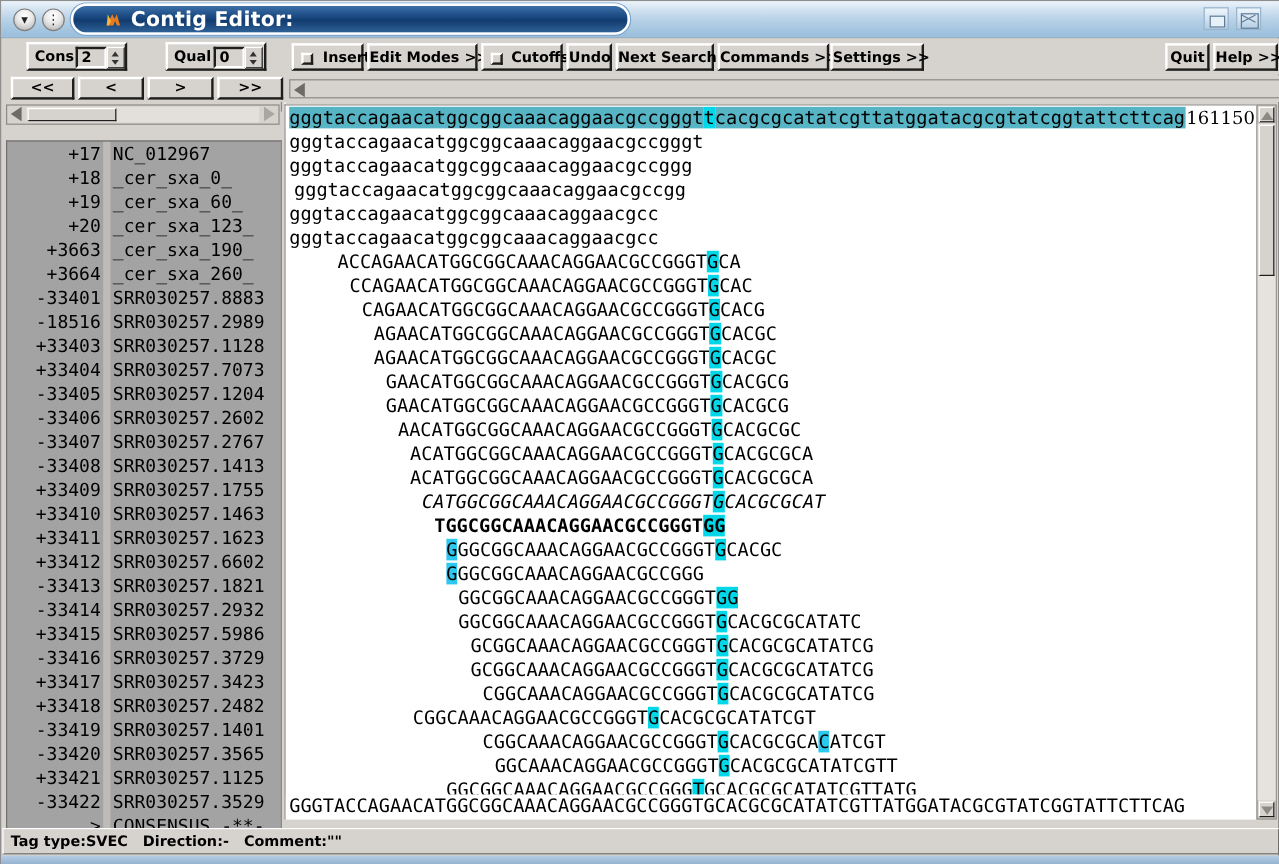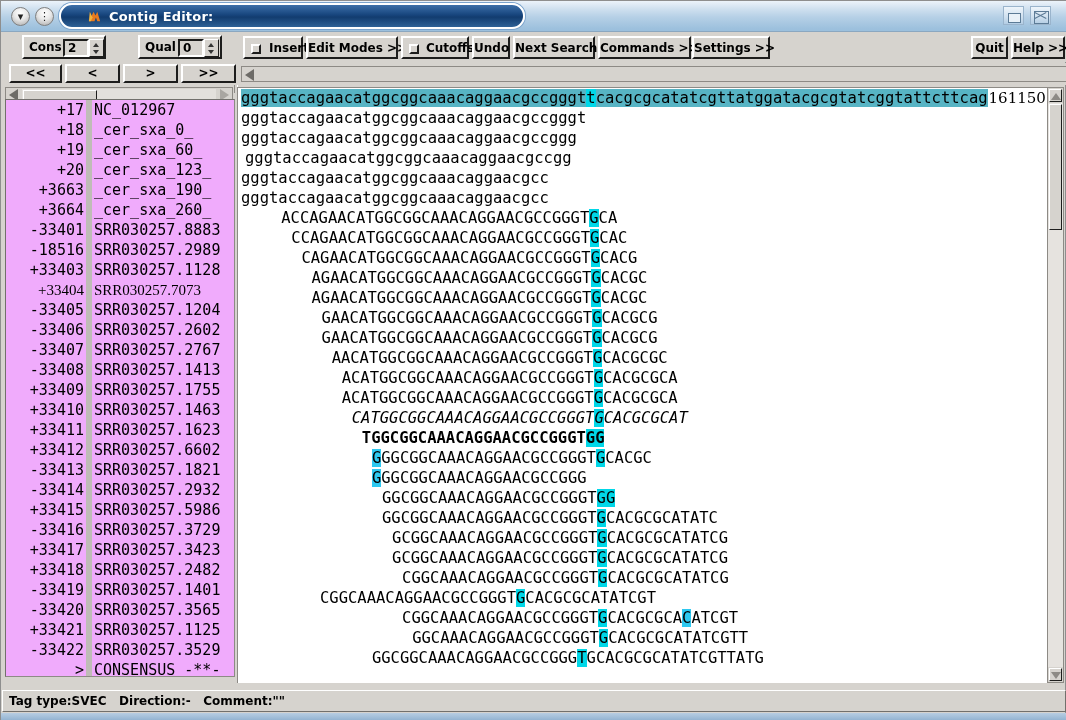--- a/index.html
+++ b/index.html
@@ -46,21 +46,21 @@
     background:linear-gradient(to bottom,#3c6fa8 0%,#17457d 45%,#123c6f 55%,#2e6196 100%);
     border:2px solid #ffffff;
     box-sizing:border-box;
     box-shadow:0 0 0 1px #7ca4cc;
   }
   #title-icon{
     position:absolute;left:26px;top:4px;width:15px;height:15px;
   }
   #title-text{
     position:absolute;left:48px;top:3px;height:18px;line-height:18px;
-    color:#ffffff;font-weight:bold;font-size:13px;
+    color:#ffffff;font-weight:bold;font-size:17px;
     letter-spacing:.2px;
     white-space:pre;
   }
   #title-sub{
     position:absolute;left:200px;top:3px;height:18px;line-height:18px;
     color:#ffffff;font-weight:bold;font-size:13px;white-space:pre;
   }
   .tb-sq{
     position:absolute;top:5px;width:21px;height:19px;
     background:linear-gradient(to bottom,#eef5fb,#cfe0ef 60%,#b3cde4);
@@ -176,22 +176,22 @@
   .tri-l{border-top:6px solid transparent;border-bottom:6px solid transparent;border-right:9px solid transparent;}
   .tri-r{border-top:6px solid transparent;border-bottom:6px solid transparent;border-left:9px solid transparent;}
 
   
   #seq-top-arrows{
     position:absolute;left:236px;top:62px;width:830px;height:22px;background:#d6d3ce;
   }
 
   
   #leftpane{
-    position:absolute;left:4px;top:98px;width:230px;height:578px;
-    background:#f0abfc;
+    position:absolute;left:4px;top:116px;width:230px;height:578px;
+    background:#a3a3a3;
     border:1px solid #8d8a85;
     border-top-color:#72706c;border-left-color:#72706c;
     box-sizing:border-box;
     overflow:hidden;
   }
   #leftpane .divider{
     position:absolute;left:80px;top:0;width:6px;height:578px;background:#bfbcb7;
   }
   .name-row{
     position:absolute;left:0;width:230px;height:20px;
@@ -409,21 +409,21 @@
     <div id="names-list">
         <div class="name-row" style="top: 0px;"><span class="num">+17</span><span class="nm">NC_012967</span></div>
         <div class="name-row" style="top: 20px;"><span class="num">+18</span><span class="nm">_cer_sxa_0_</span></div>
         <div class="name-row" style="top: 40px;"><span class="num">+19</span><span class="nm">_cer_sxa_60_</span></div>
         <div class="name-row" style="top: 60px;"><span class="num">+20</span><span class="nm">_cer_sxa_123_</span></div>
         <div class="name-row" style="top: 80px;"><span class="num">+3663</span><span class="nm">_cer_sxa_190_</span></div>
         <div class="name-row" style="top: 100px;"><span class="num">+3664</span><span class="nm">_cer_sxa_260_</span></div>
         <div class="name-row" style="top: 120px;"><span class="num">-33401</span><span class="nm">SRR030257.8883</span></div>
         <div class="name-row" style="top: 140px;"><span class="num">-18516</span><span class="nm">SRR030257.2989</span></div>
         <div class="name-row" style="top: 160px;"><span class="num">+33403</span><span class="nm">SRR030257.1128</span></div>
-        <div class="name-row" style="top: 180px; font-family: Liberation Serif, serif;"><span class="num">+33404</span><span class="nm">SRR030257.7073</span></div>
+        <div class="name-row" style="top: 180px;"><span class="num">+33404</span><span class="nm">SRR030257.7073</span></div>
         <div class="name-row" style="top: 200px;"><span class="num">-33405</span><span class="nm">SRR030257.1204</span></div>
         <div class="name-row" style="top: 220px;"><span class="num">-33406</span><span class="nm">SRR030257.2602</span></div>
         <div class="name-row" style="top: 240px;"><span class="num">-33407</span><span class="nm">SRR030257.2767</span></div>
         <div class="name-row" style="top: 260px;"><span class="num">-33408</span><span class="nm">SRR030257.1413</span></div>
         <div class="name-row" style="top: 280px;"><span class="num">+33409</span><span class="nm">SRR030257.1755</span></div>
         <div class="name-row" style="top: 300px;"><span class="num">+33410</span><span class="nm">SRR030257.1463</span></div>
         <div class="name-row" style="top: 320px;"><span class="num">+33411</span><span class="nm">SRR030257.1623</span></div>
         <div class="name-row" style="top: 340px;"><span class="num">+33412</span><span class="nm">SRR030257.6602</span></div>
         <div class="name-row" style="top: 360px;"><span class="num">-33413</span><span class="nm">SRR030257.1821</span></div>
         <div class="name-row" style="top: 380px;"><span class="num">-33414</span><span class="nm">SRR030257.2932</span></div>
@@ -469,25 +469,26 @@
         <div class="seq-row" style="top: 300px; padding-left: 103.7px;"><span>ACATGGCGGCAAACAGGAACGCCGGGT</span><span class="hl-bright">G</span><span>CACGCGCA</span></div>
         <div class="seq-row" style="top: 320px; padding-left: 113.77px; font-style: italic;"><span>CATGGCGGCAAACAGGAACGCCGGGT</span><span class="hl-bright">G</span><span>CACGCGCAT</span></div>
         <div class="seq-row" style="top: 340px; padding-left: 123.84px; font-weight: bold;"><span>TGGCGGCAAACAGGAACGCCGGGT</span><span class="hl-bright">GG</span></div>
         <div class="seq-row" style="top: 360px; padding-left: 133.91px;"><span class="hl-light">G</span><span>GGCGGCAAACAGGAACGCCGGGT</span><span class="hl-bright">G</span><span>CACGC</span></div>
         <div class="seq-row" style="top: 380px; padding-left: 133.91px;"><span class="hl-light">G</span><span>GGCGGCAAACAGGAACGCCGGG</span></div>
         <div class="seq-row" style="top: 400px; padding-left: 143.98px;"><span>GGCGGCAAACAGGAACGCCGGGT</span><span class="hl-bright">GG</span></div>
         <div class="seq-row" style="top: 420px; padding-left: 143.98px;"><span>GGCGGCAAACAGGAACGCCGGGT</span><span class="hl-bright">G</span><span>CACGCGCATATC</span></div>
         <div class="seq-row" style="top: 440px; padding-left: 154.05px;"><span>GCGGCAAACAGGAACGCCGGGT</span><span class="hl-bright">G</span><span>CACGCGCATATCG</span></div>
         <div class="seq-row" style="top: 460px; padding-left: 154.05px;"><span>GCGGCAAACAGGAACGCCGGGT</span><span class="hl-bright">G</span><span>CACGCGCATATCG</span></div>
         <div class="seq-row" style="top: 480px; padding-left: 164.12px;"><span>CGGCAAACAGGAACGCCGGGT</span><span class="hl-bright">G</span><span>CACGCGCATATCG</span></div>
-        <div class="seq-row" style="top: 500px; padding-left: 82px;"><span>CGGCAAACAGGAACGCCGGGT</span><span class="hl-bright">G</span><span>CACGCGCATATCGT</span></div>
+        <div class="seq-row" style="top: 500px; padding-left: 106px;"><span>CGGCAAACAGGAACGCCGGGT</span><span class="hl-bright">G</span><span>CACGCGCATATCGT</span></div>
         <div class="seq-row" style="top: 520px; padding-left: 164.12px;"><span>CGGCAAACAGGAACGCCGGGT</span><span class="hl-bright">G</span><span>CACGCGCA</span><span class="hl-light">C</span><span>ATCGT</span></div>
         <div class="seq-row" style="top: 540px; padding-left: 174.19px;"><span>GGCAAACAGGAACGCCGGGT</span><span class="hl-bright">G</span><span>CACGCGCATATCGTT</span></div>
         <div class="seq-row" style="top: 560px; padding-left: 133.91px;"><span>GGCGGCAAACAGGAACGCCGGG</span><span class="hl-bright">T</span><span>GCACGCGCATATCGTTATG</span></div>
       </div>
+    <div id="consensus-row" style="padding-left: 3px;"><span>GGGTACCAGAACATGGCGGCAAACAGGAACGCCGGGT</span><span class="hl-bright">G</span><span>CACGCGCATATCGTTATGGATACGCGTATCGGTATTCTTCAG</span></div>
   </div>
 
   <div id="vscroll">
     <div class="vtrough"></div>
     <div class="varrow" style="top:1px;">
       <span class="tri tri-u" style="left:1px;top:3px;"></span>
     </div>
     <div class="vthumb"></div>
     <div class="varrow" style="bottom:1px;">
       <span class="tri tri-d" style="left:1px;top:3px;"></span>

